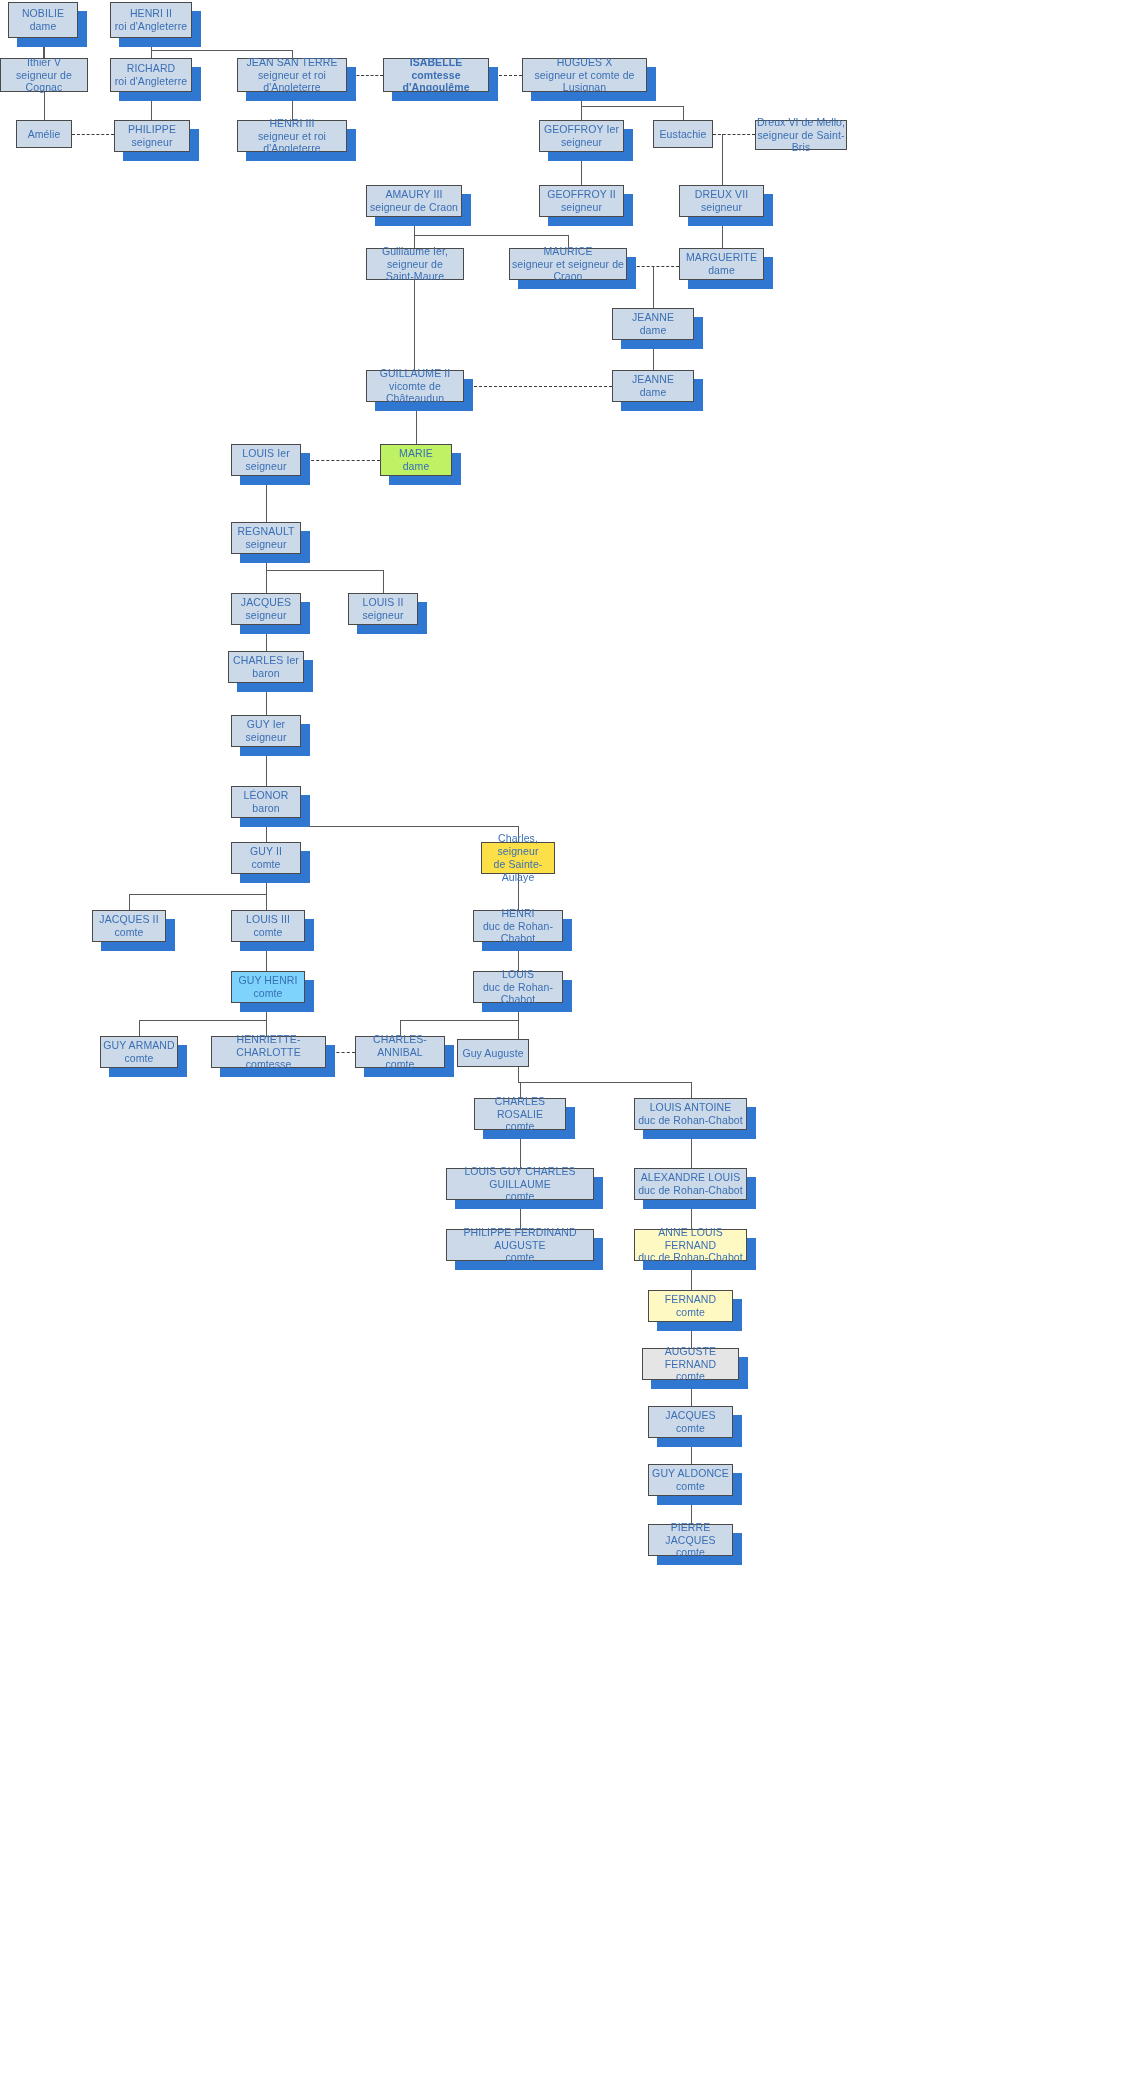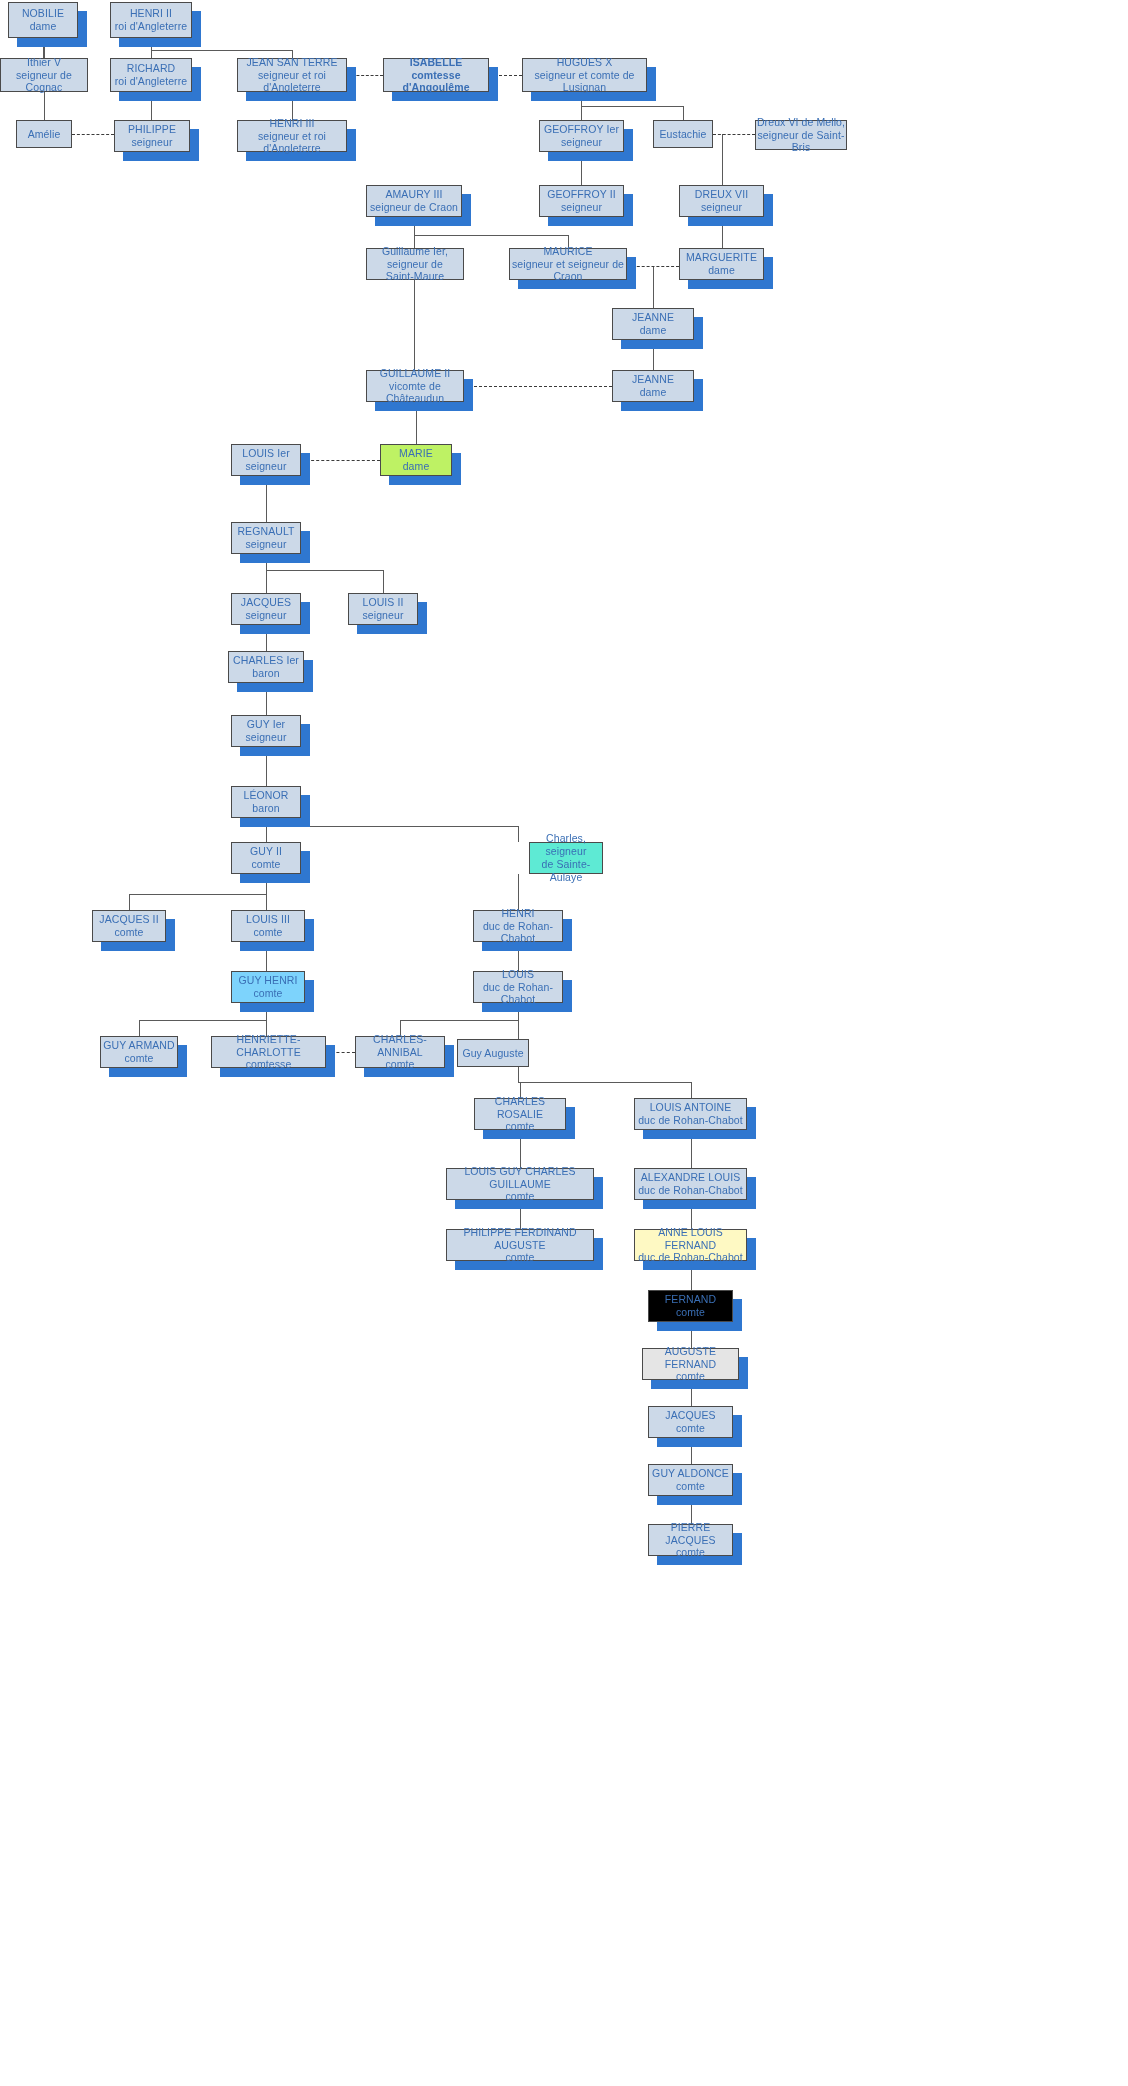--- a/index.html
+++ b/index.html
@@ -309,21 +309,21 @@
         <span class="ttl">baron</span>
       </div>
     </div>
     <div class="shadow" style="left: 240px; top: 851px; width: 70px; height: 32px; background: rgb(47, 119, 208);"></div>
     <div class="node" style="left: 231px; top: 842px; width: 70px; height: 32px; background: rgb(204, 217, 232); border-color: rgb(74, 74, 74); color: rgb(58, 111, 181);">
       <div>
         <span class="nm">GUY II</span>
         <span class="ttl">comte</span>
       </div>
     </div>
-    <div class="node" style="left: 481px; top: 842px; width: 74px; height: 32px; background: #5eead4; border-color: rgb(74, 74, 74); color: rgb(58, 111, 181); margin-left: 48px;">
+    <div class="node" style="left: 481px; top: 842px; width: 74px; height: 32px; background: #fde047; border-color: rgb(74, 74, 74); color: rgb(58, 111, 181);">
       <div>
         <span class="nm">Charles, seigneur</span>
         <span class="ttl">de Sainte-Aulaye</span>
       </div>
     </div>
     <div class="shadow" style="left: 101px; top: 919px; width: 74px; height: 32px; background: rgb(47, 119, 208);"></div>
     <div class="node" style="left: 92px; top: 910px; width: 74px; height: 32px; background: rgb(204, 217, 232); border-color: rgb(74, 74, 74); color: rgb(58, 111, 181);">
       <div>
         <span class="nm">JACQUES II</span>
         <span class="ttl">comte</span>
@@ -419,21 +419,21 @@
       </div>
     </div>
     <div class="shadow" style="left: 643px; top: 1238px; width: 113px; height: 32px; background: rgb(47, 119, 208);"></div>
     <div class="node" style="left: 634px; top: 1229px; width: 113px; height: 32px; background: #fef9c3; border-color: rgb(74, 74, 74); color: rgb(58, 111, 181);">
       <div>
         <span class="nm">ANNE LOUIS FERNAND</span>
         <span class="ttl">duc de Rohan-Chabot</span>
       </div>
     </div>
     <div class="shadow" style="left: 657px; top: 1299px; width: 85px; height: 32px; background: rgb(47, 119, 208);"></div>
-    <div class="node" style="left: 648px; top: 1290px; width: 85px; height: 32px; background: #000000; border-color: rgb(74, 74, 74); color: rgb(58, 111, 181);">
+    <div class="node" style="left: 648px; top: 1290px; width: 85px; height: 32px; background: #fef9c3; border-color: rgb(74, 74, 74); color: rgb(58, 111, 181);">
       <div>
         <span class="nm">FERNAND</span>
         <span class="ttl">comte</span>
       </div>
     </div>
     <div class="shadow" style="left: 651px; top: 1357px; width: 97px; height: 32px; background: rgb(47, 119, 208);"></div>
     <div class="node" style="left: 642px; top: 1348px; width: 97px; height: 32px; background: #e5e5e5; border-color: rgb(74, 74, 74); color: rgb(58, 111, 181);">
       <div>
         <span class="nm">AUGUSTE FERNAND</span>
         <span class="ttl">comte</span>

